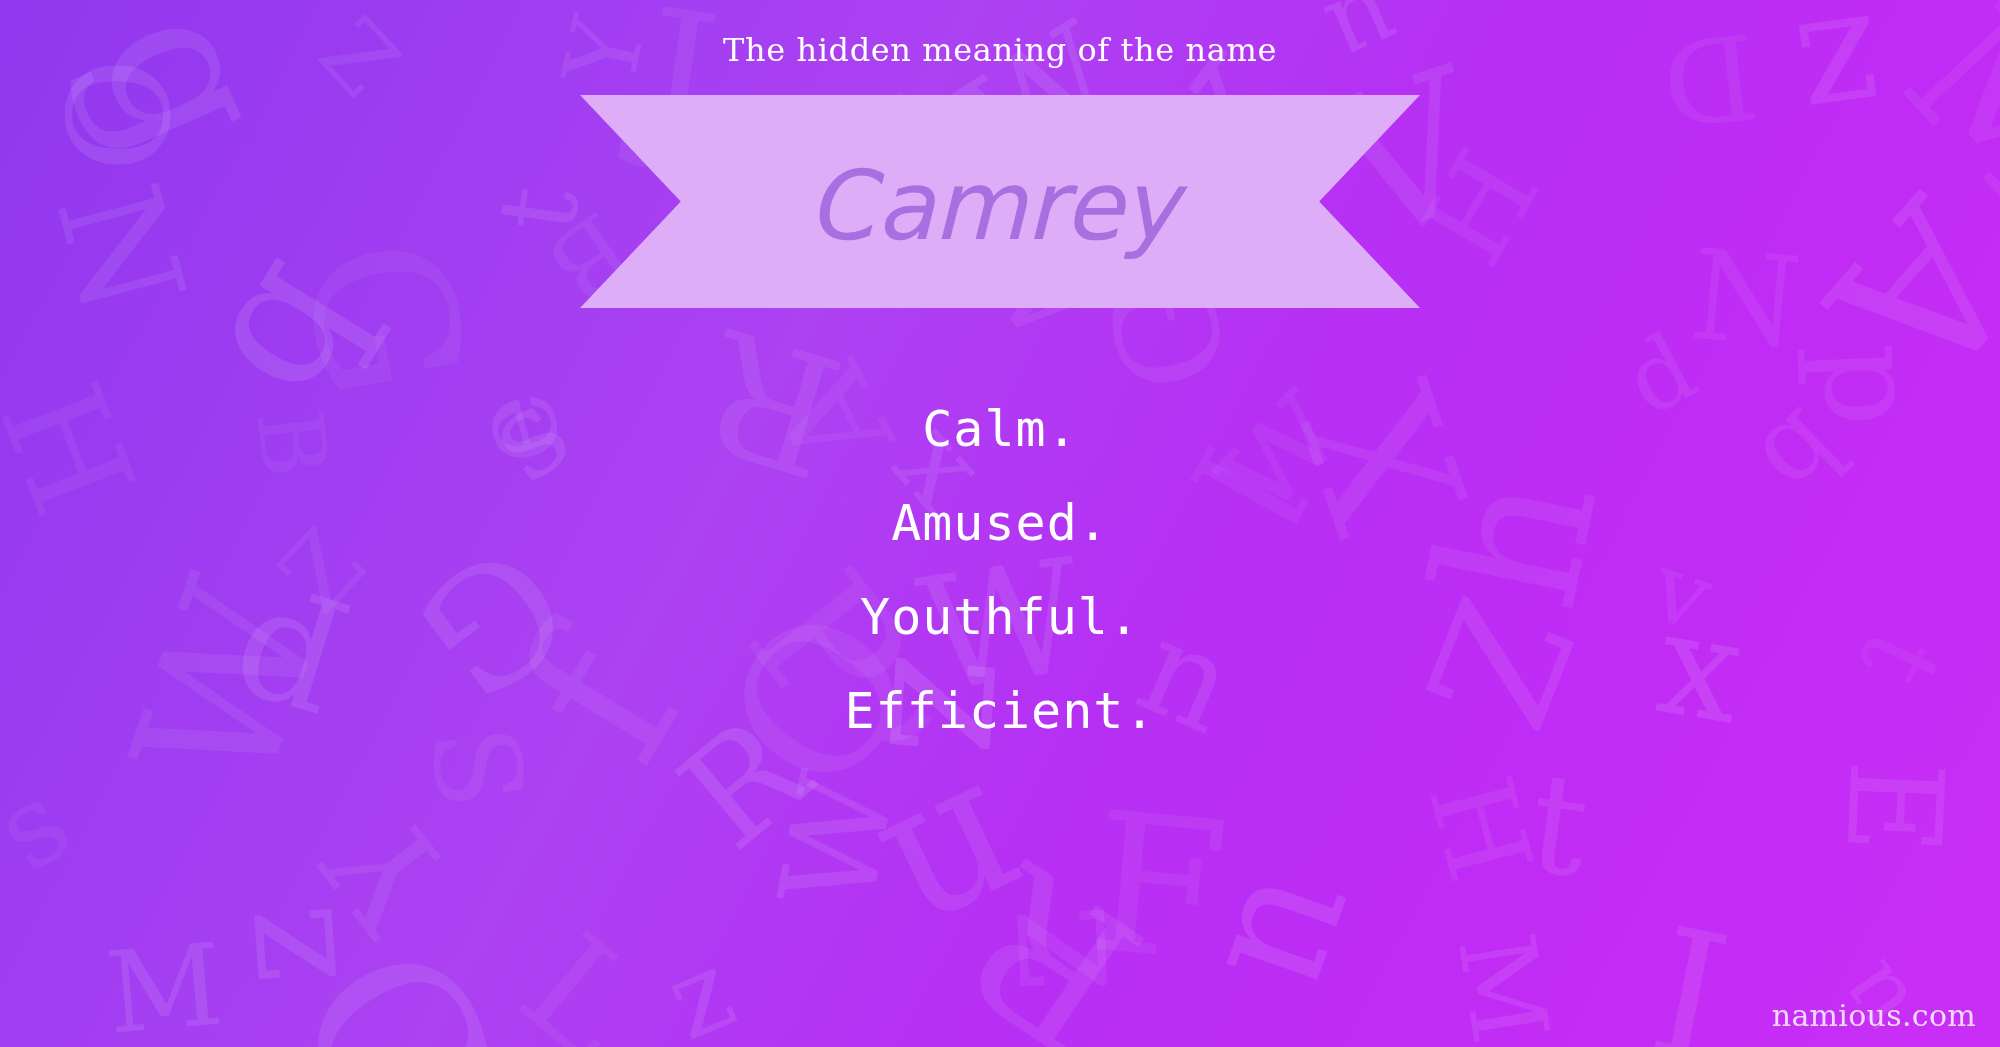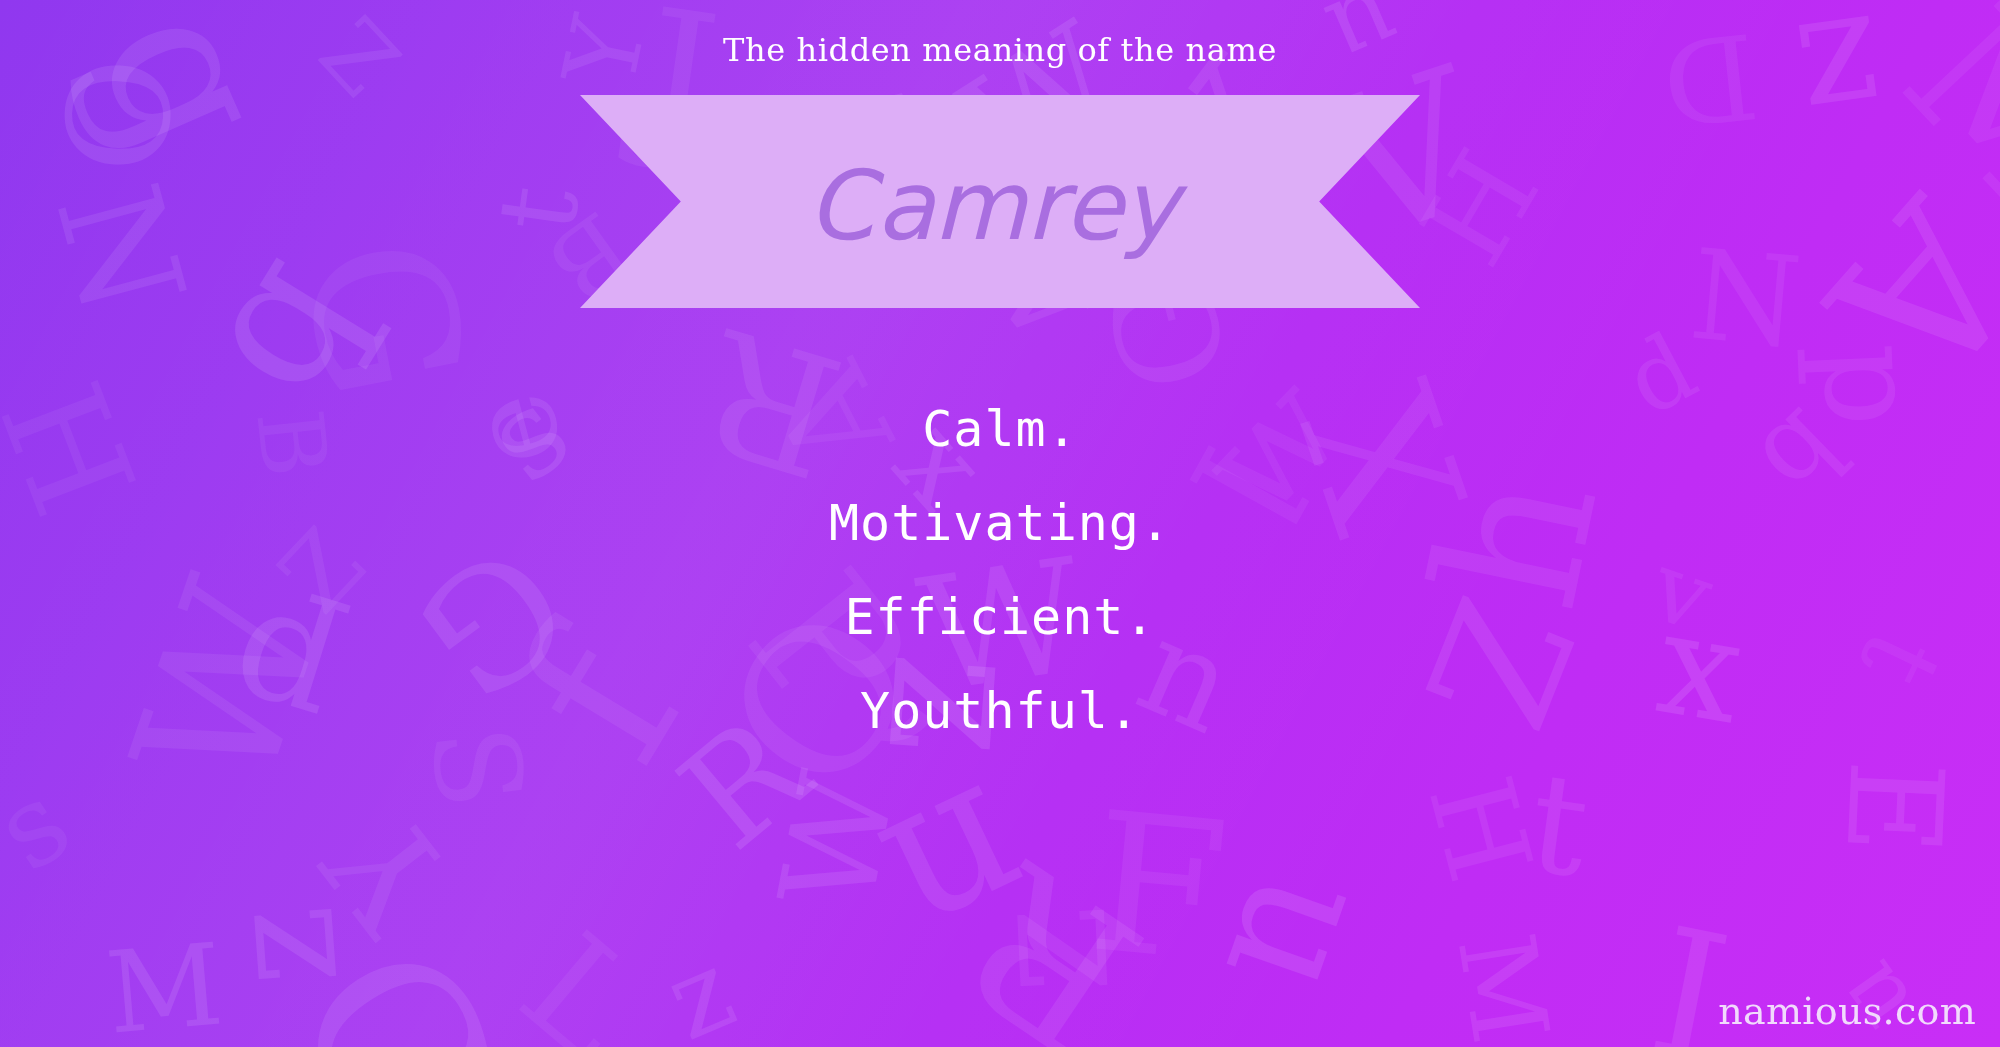--- a/index.html
+++ b/index.html
@@ -126,21 +126,21 @@
     letter-spacing:1px;
     white-space:nowrap;
   }
 
   
   #watermark {
     position:absolute;
     right:24px;
     bottom:14px;
     font-family:"DejaVu Serif", serif;
-    font-size:38px;
+    font-size:30px;
     color:#f4e4fd;
     opacity:0.95;
     letter-spacing:0.3px;
     z-index:6;
   }
 </style>
 </head>
 <body>
 
 <div id="canvas">
@@ -225,20 +225,20 @@
   <div id="sheen"></div>
 
   <div id="headline">The hidden meaning of the name</div>
 
   <div id="banner">
     <div id="banner-name">Camrey</div>
   </div>
 
   <div id="traits">
       <div class="trait">Calm.</div>
-      <div class="trait">Motivating.</div>
+      <div class="trait">Amused.</div>
+      <div class="trait">Youthful.</div>
       <div class="trait">Efficient.</div>
-      <div class="trait">Youthful.</div>
     </div>
 
   <div id="watermark">namious.com</div>
 
 </div>
 
 </body></html>

